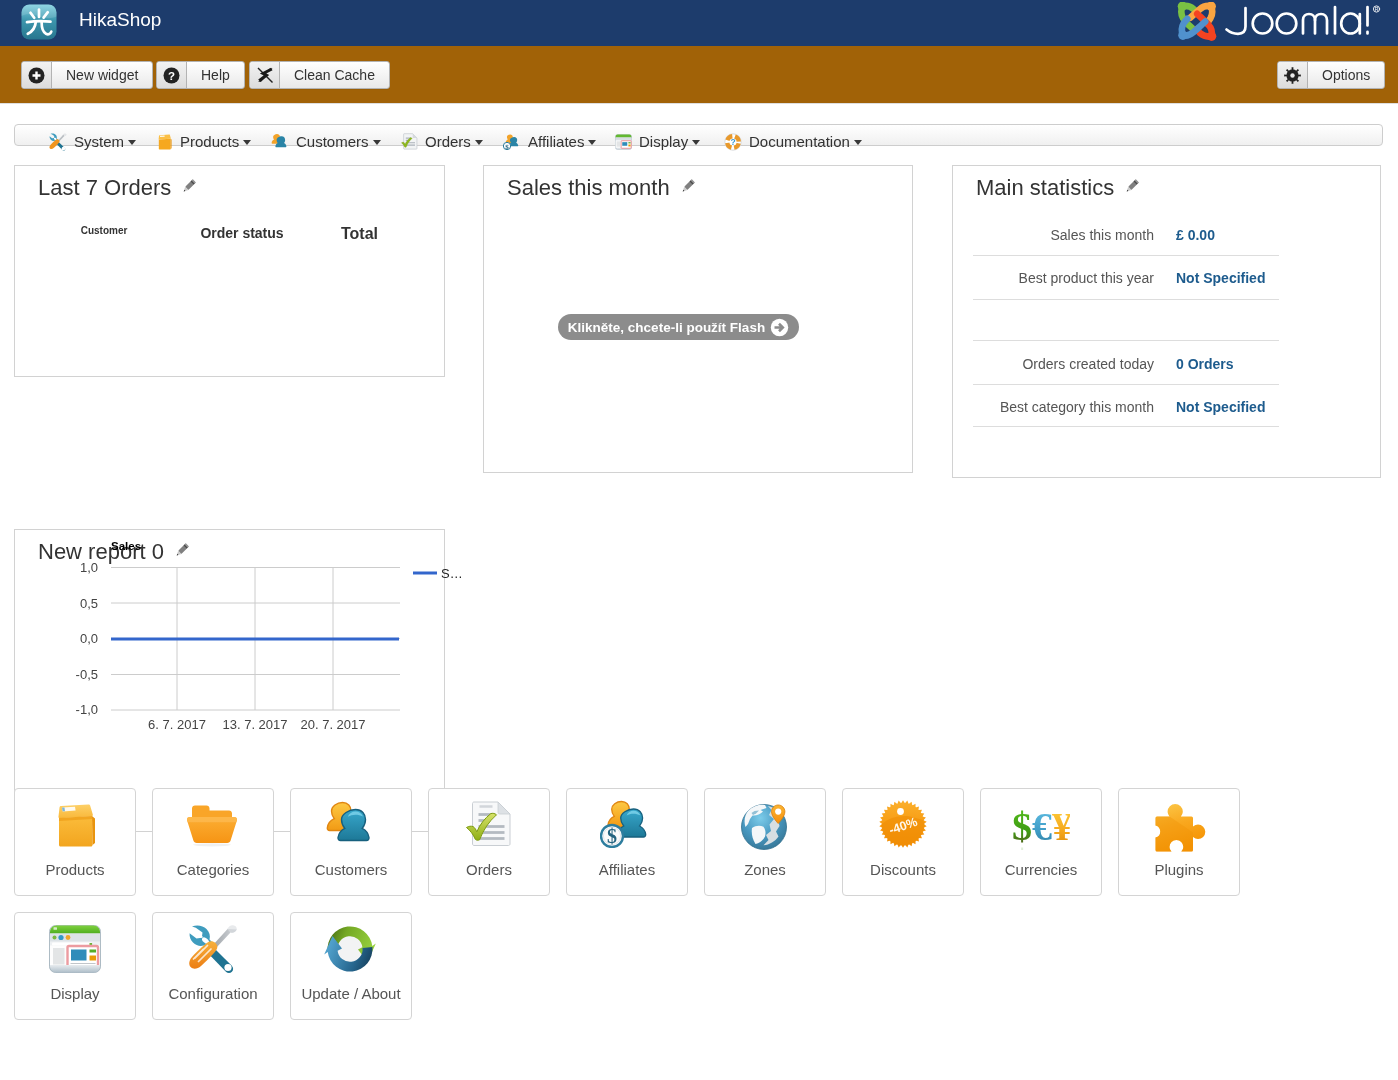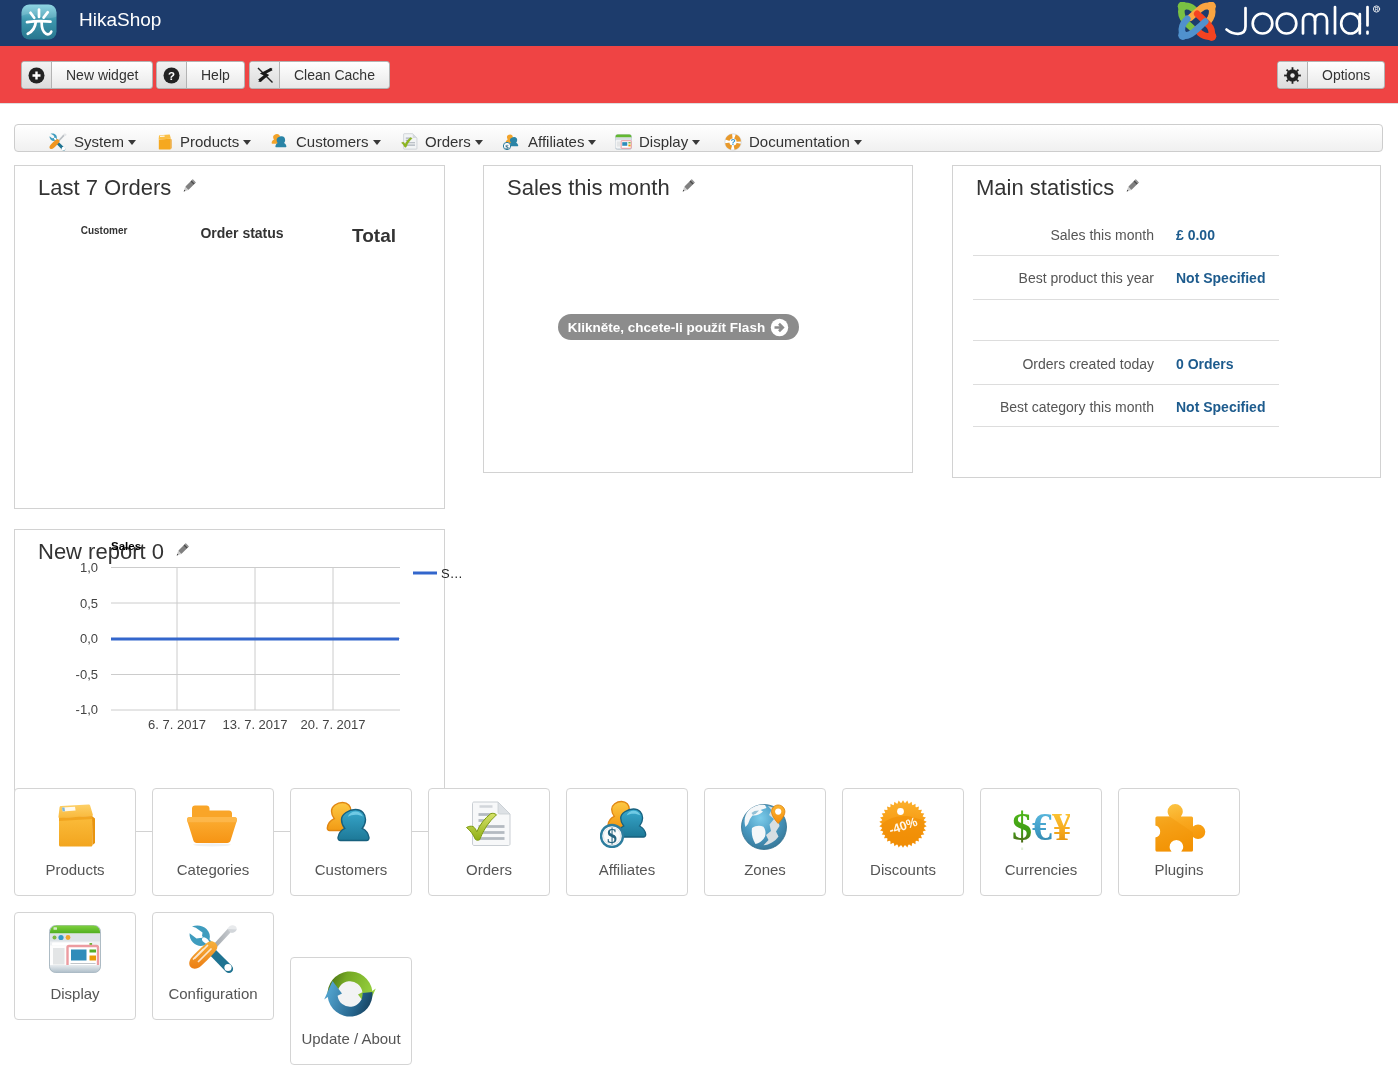--- a/index.html
+++ b/index.html
@@ -5,27 +5,27 @@
 * { margin:0; padding:0; box-sizing:border-box; }
 html,body { width:1398px; height:1080px; background:#fff; font-family:"Liberation Sans", sans-serif; position:relative; overflow:hidden; }
 
 
 #header { position:absolute; left:0; top:0; width:1398px; height:46px; background:#1d3c6c; }
 #hslogo { position:absolute; left:21px; top:4px; width:36px; height:36px; }
 #htitle { position:absolute; left:79px; top:9px; color:#fff; font-size:19px; font-weight:400; }
 #joomla { position:absolute; left:1175px; top:2px; height:42px; }
 
 
-#toolbar { position:absolute; left:0; top:46px; width:1398px; height:58px; background:#ef4444; border-bottom:1px solid #dedede; }
+#toolbar { position:absolute; left:0; top:46px; width:1398px; height:58px; background:#a16207; border-bottom:1px solid #dedede; }
 .btn { position:absolute; top:15px; height:28px; border:1px solid #b3b3b3; border-radius:3px; background:linear-gradient(180deg,#ffffff,#e9e9e9); display:flex; align-items:stretch; box-shadow:0 1px 0 rgba(0,0,0,0.04); }
 .btn .iconseg { width:30px; background:linear-gradient(180deg,#f2f2f2,#dcdcdc); border-right:1px solid #b3b3b3; border-radius:3px 0 0 3px; display:flex; align-items:center; justify-content:center; }
 .btn .label { display:flex; align-items:center; padding:0 14px; font-size:14px; color:#333; }
 
 
-#menubar { position:absolute; left:14px; top:124px; width:1369px; height:28px; border:1px solid #cdcdcd; border-radius:4px; background:linear-gradient(180deg,#ffffff,#f0f0f0); }
+#menubar { position:absolute; left:14px; top:124px; width:1369px; height:22px; border:1px solid #cdcdcd; border-radius:4px; background:linear-gradient(180deg,#ffffff,#f0f0f0); }
 .mitem { position:absolute; top:0; height:33px; display:flex; align-items:center; }
 .mitem .mlabel { font-size:15px; color:#333; margin-left:7px; }
 .caret { width:0; height:0; border-left:4.5px solid transparent; border-right:4.5px solid transparent; border-top:5.5px solid #383838; margin-left:4px; margin-top:2px; }
 
 
 .panel { position:absolute; border:1px solid #d2d2d2; background:#fff; }
 .ptitle { position:absolute; left:23px; top:9px; font-size:22px; color:#333; font-weight:400; white-space:nowrap; }
 .ptitle svg { margin-left:3px; }
 
 
@@ -227,35 +227,35 @@
       <circle cx="9" cy="9" r="8.2" fill="#fff" stroke="#d8dadc" stroke-width="1"></circle>
       <circle cx="9" cy="9" r="5.4" fill="none" stroke="#e8992b" stroke-width="5.2" stroke-dasharray="5.9 2.58" stroke-dashoffset="7.2"></circle>
       <circle cx="9" cy="9" r="3.6" fill="#fff"></circle>
       <text x="9" y="12.2" text-anchor="middle" font-size="8.5" font-weight="bold" fill="#3b9ad4" font-family="Liberation Sans">?</text>
     </svg>
     <span class="mlabel">Documentation</span>
       <span class="caret"></span>
   </div>
 </div>
 
-<div class="panel" id="p1" style="left:14px; top:165px; width:431px; height:344px;">
+<div class="panel" id="p1" style="left:14px; top:165px; width:431px; height:212px;">
   <div class="ptitle">Last 7 Orders
     <svg width="17" height="17" viewBox="0 0 17 17">
         <g transform="rotate(45 8.5 8.5)">
           <rect x="6.4" y="0.4" width="4.4" height="10.6" rx="0.7" fill="#808080"></rect>
           <rect x="6.4" y="2.1" width="4.4" height="1.3" fill="#4a4a4a"></rect>
           <rect x="6.4" y="0.4" width="4.4" height="1.5" rx="0.7" fill="#9a9a9a"></rect>
           <path d="M6.4 11 L8.6 15.4 L10.8 11 Z" fill="#c9c9c9"></path>
           <path d="M7.8 13.8 L8.6 15.4 L9.4 13.8 Z" fill="#2e2e2e"></path>
         </g>
       </svg>
   </div>
   <span style="position:absolute; left:54px; top:59px; width:70px; text-align:center; font-weight:bold; font-size:10px; color:#333;">Customer</span>
   <span style="position:absolute; left:170px; top:59px; width:114px; text-align:center; font-weight:bold; font-size:14px; color:#333;">Order status</span>
-  <span style="position:absolute; left:326px; top:59px; width:66px; text-align:center; font-weight:bold; font-size:19px; color:#333;">Total</span>
+  <span style="position:absolute; left:326px; top:59px; width:66px; font-weight:bold; font-size:16px; color:#333;">Total</span>
 </div>
 
 <div class="panel" id="p2" style="left:483px; top:165px; width:430px; height:308px;">
   <div class="ptitle">Sales this month
     <svg width="17" height="17" viewBox="0 0 17 17">
         <g transform="rotate(45 8.5 8.5)">
           <rect x="6.4" y="0.4" width="4.4" height="10.6" rx="0.7" fill="#808080"></rect>
           <rect x="6.4" y="2.1" width="4.4" height="1.3" fill="#4a4a4a"></rect>
           <rect x="6.4" y="0.4" width="4.4" height="1.5" rx="0.7" fill="#9a9a9a"></rect>
           <path d="M6.4 11 L8.6 15.4 L10.8 11 Z" fill="#c9c9c9"></path>
@@ -641,21 +641,21 @@
     <g stroke="#fff" stroke-width="1.7" opacity="0.75" stroke-linecap="round">
       <path d="M19.5 21.5 L7 34"></path>
       <path d="M23 25 L10.5 37.5"></path>
       <path d="M15.2 25.3 L5.5 35"></path>
     </g>
   </svg>
 </div>
     <div class="clabel">Configuration</div>
   </div>
 
-<div class="card" style="left:290px; top:912px;margin-top:45px;">
+<div class="card" style="left:290px; top:912px;">
     <div class="cicon">
   <svg width="58" height="50" viewBox="0 0 58 50">
     <defs>
       <linearGradient id="uag" x1="0" y1="0" x2="1" y2="0.3">
             <stop offset="0" stop-color="#3e610f"></stop>
             <stop offset="0.4" stop-color="#74a824"></stop>
             <stop offset="1" stop-color="#95cf3d"></stop>
           </linearGradient>
       <linearGradient id="uab" x1="1" y1="1" x2="0" y2="0.7">
             <stop offset="0" stop-color="#13374f"></stop>

